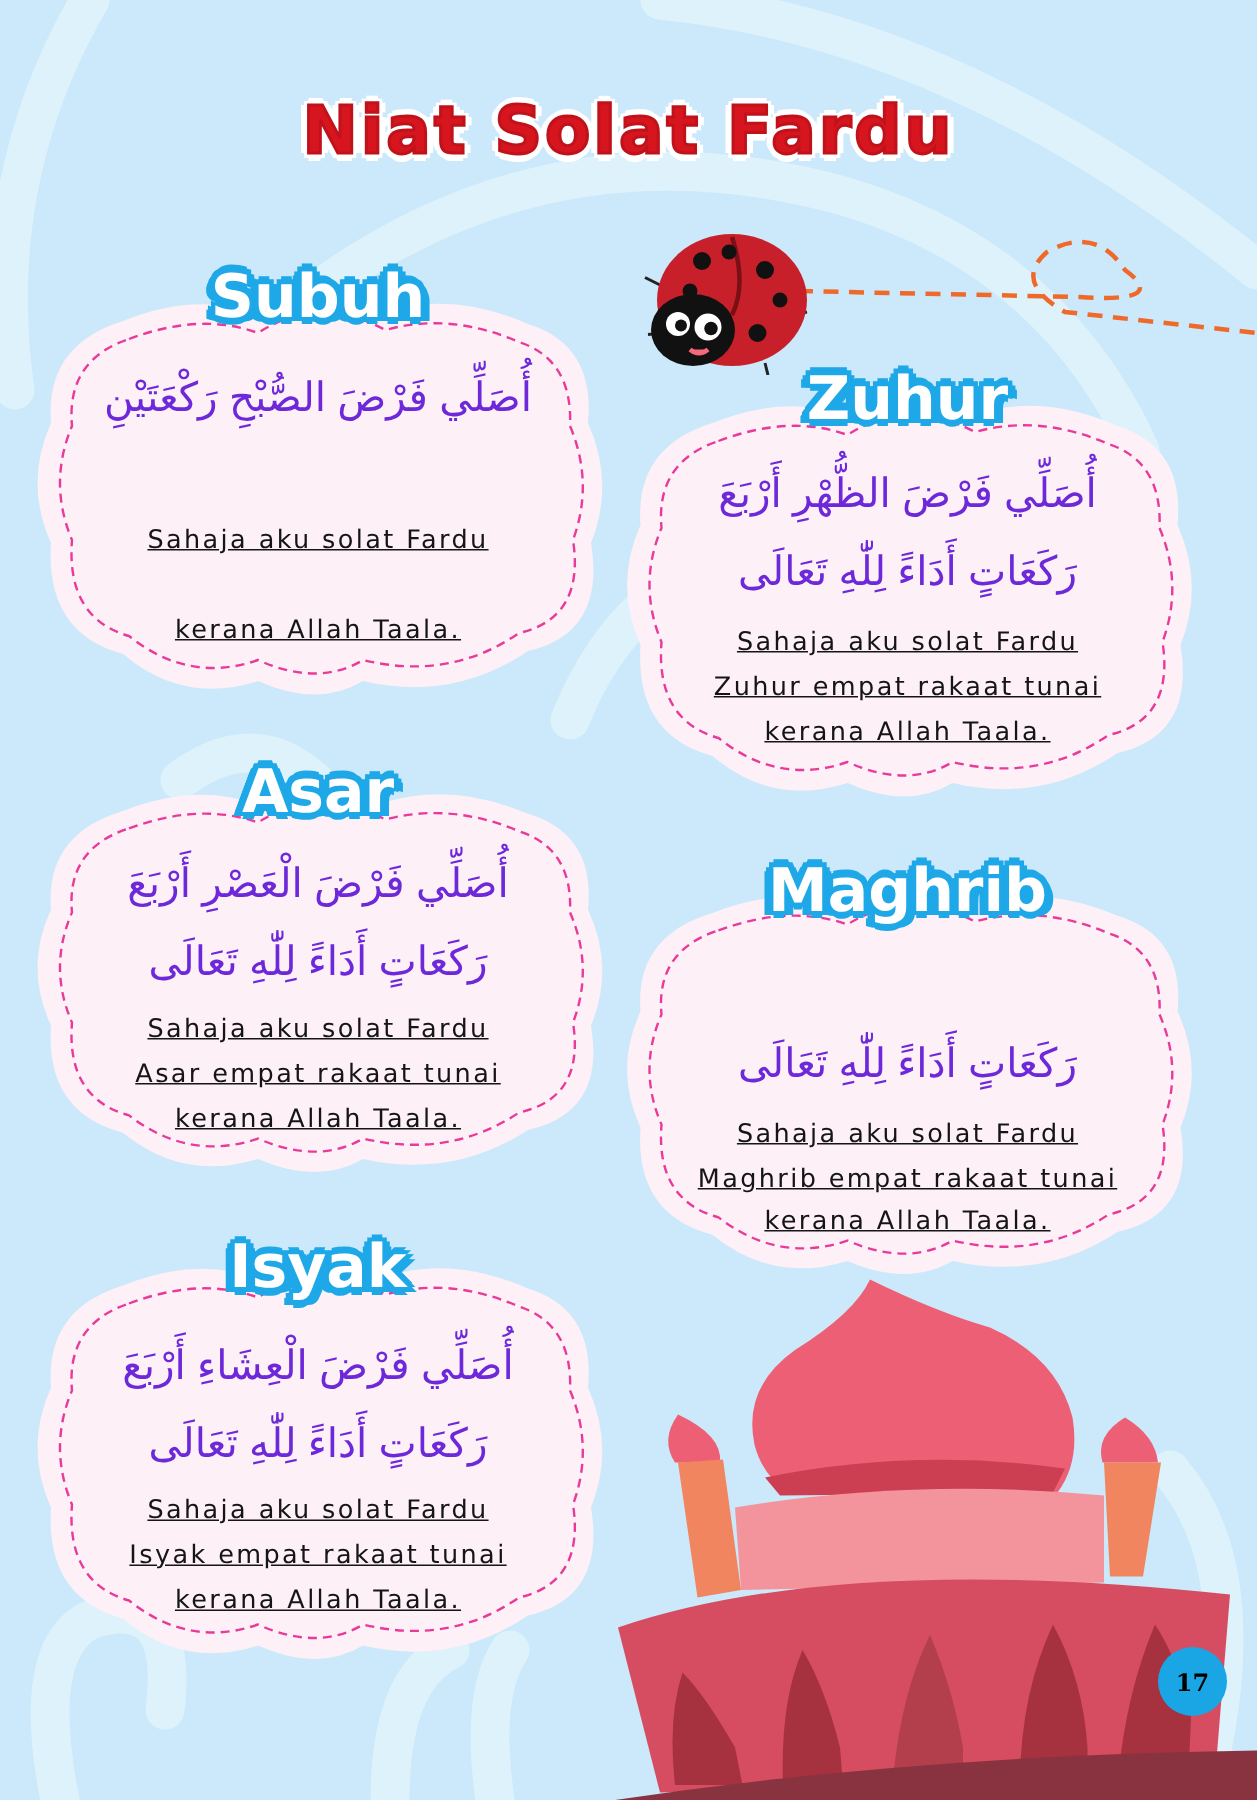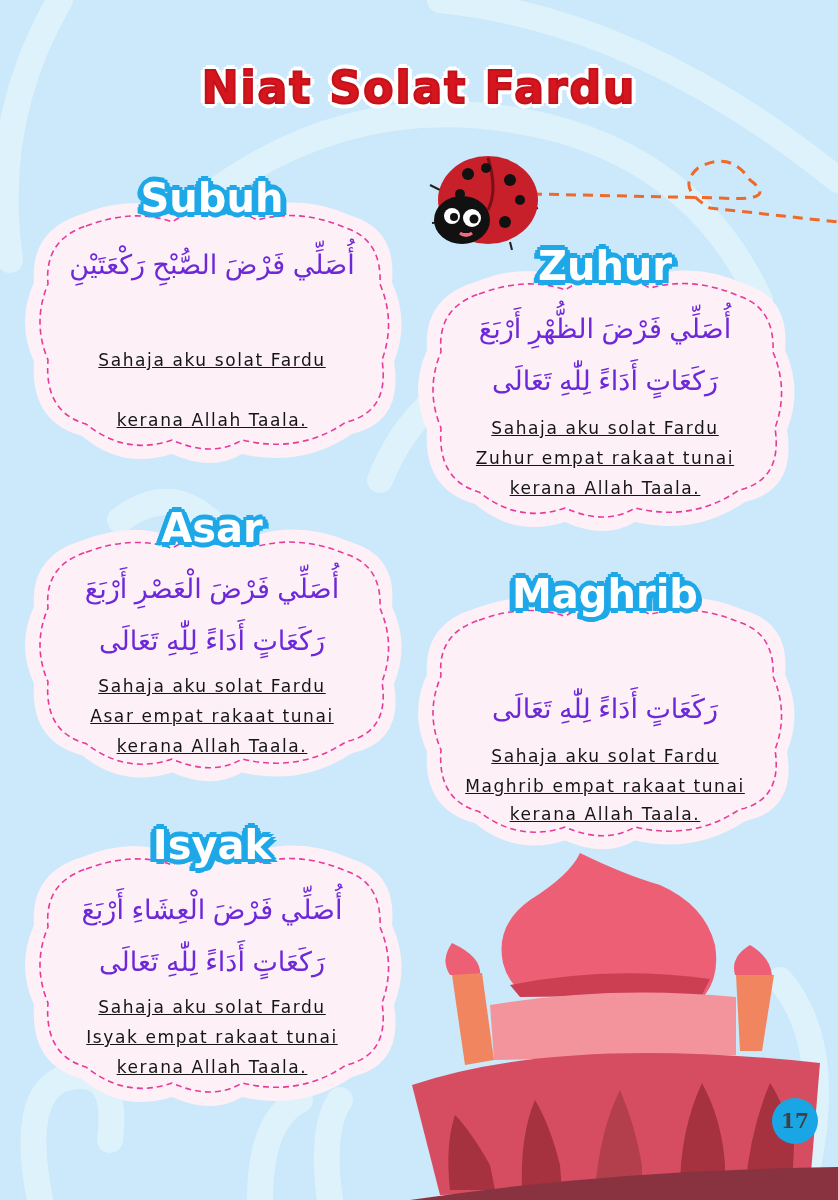--- a/index.html
+++ b/index.html
@@ -61,21 +61,21 @@
     line-height: 29px;
     color: #151515;
     text-decoration: underline;
   }
   .ladybug { position: absolute; left: 420px; top: 150px; width: 418px; height: 100px; }
   .mosque { position: absolute; left: 410px; top: 845px; width: 428px; height: 355px; }
   .page-number {
     position: absolute; left: 772px; top: 1098px;
     width: 46px; height: 46px; border-radius: 50%;
     background: #1aa6e4;
-    color: #404040; font-weight: bold; font-size: 20px;
+    color: #000000; font-weight: bold; font-size: 16px;
     font-family: "DejaVu Serif", serif;
     display: flex; align-items: center; justify-content: center;
   }
 </style>
 </head>
 <body>
 
 <svg class="bg-swirls" viewBox="0 0 838 1200">
   <g fill="none" stroke="#def2fc" stroke-width="26" stroke-linecap="round">
     <path d="M60 0 Q-10 120 10 260"></path>

